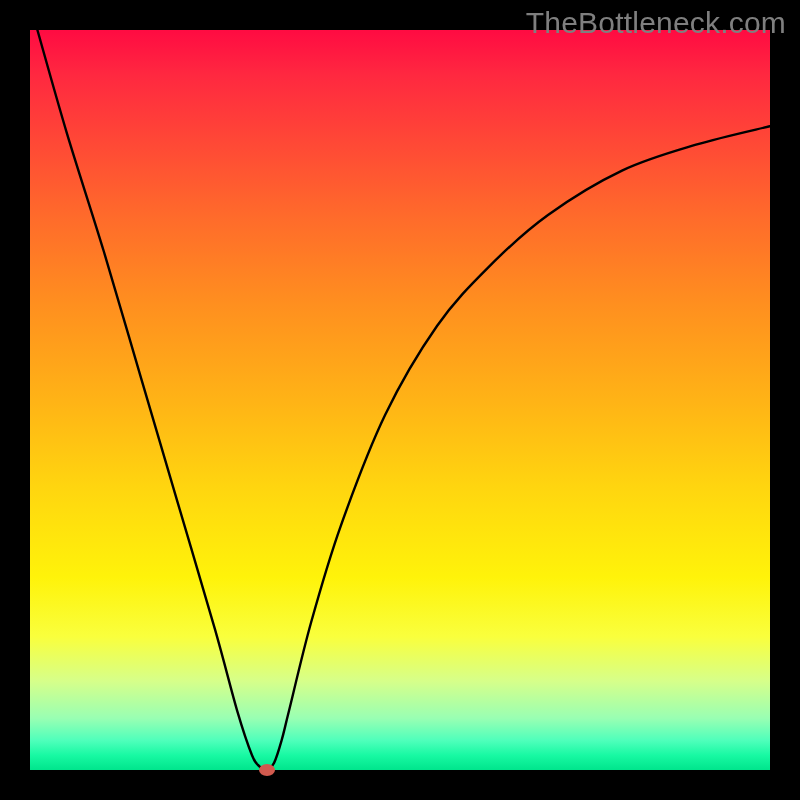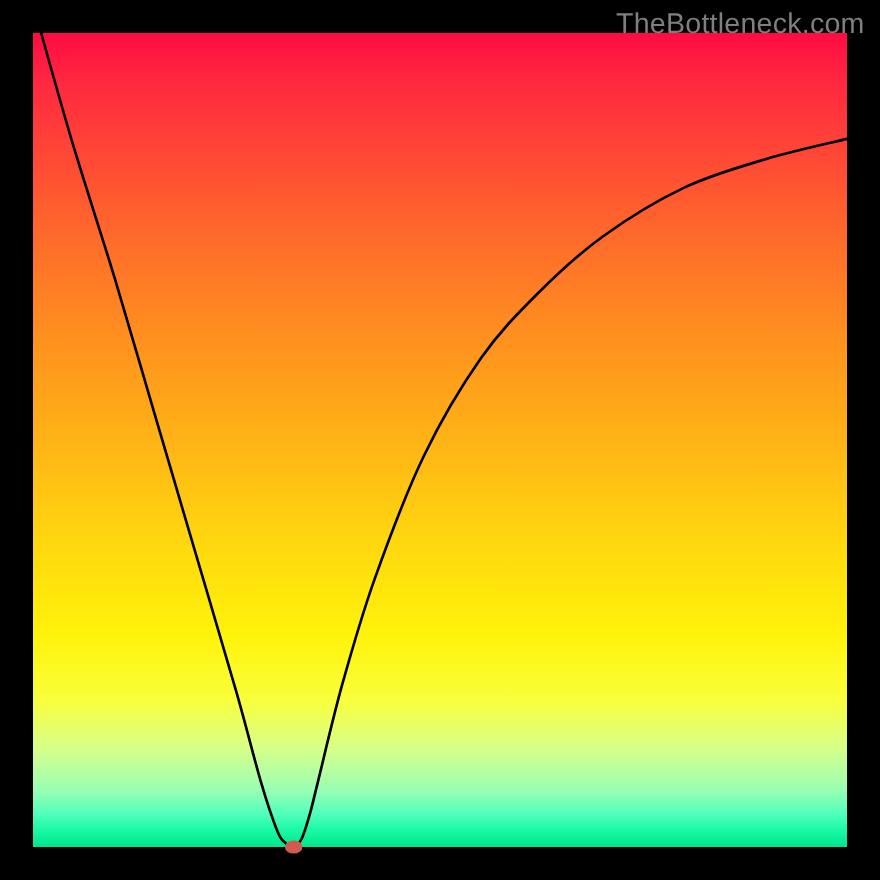--- a/index.html
+++ b/index.html
@@ -55,21 +55,21 @@
     height: 12px;
     border-radius: 50%;
     background: #d15a4e;
     transform: translate(-50%, -50%);
   }
   .watermark {
     position: absolute;
     top: 6px;
     right: 14px;
     color: #7f7f7f;
-    font-size: 26px;
+    font-size: 30px;
     font-weight: 500;
     letter-spacing: 0.2px;
   }
 </style>
 </head>
 <body>
 
 <div class="frame">
   <div class="plot-area">
     <svg class="curve-svg" viewBox="0 0 740 740" preserveAspectRatio="none">

